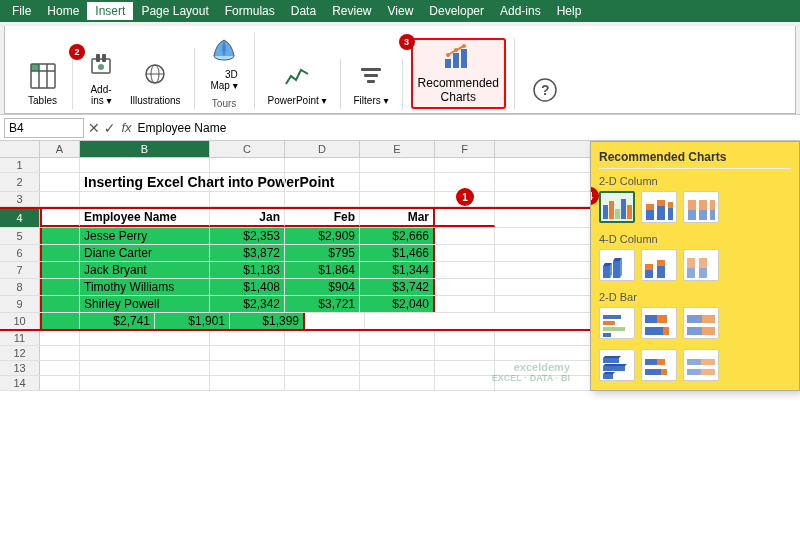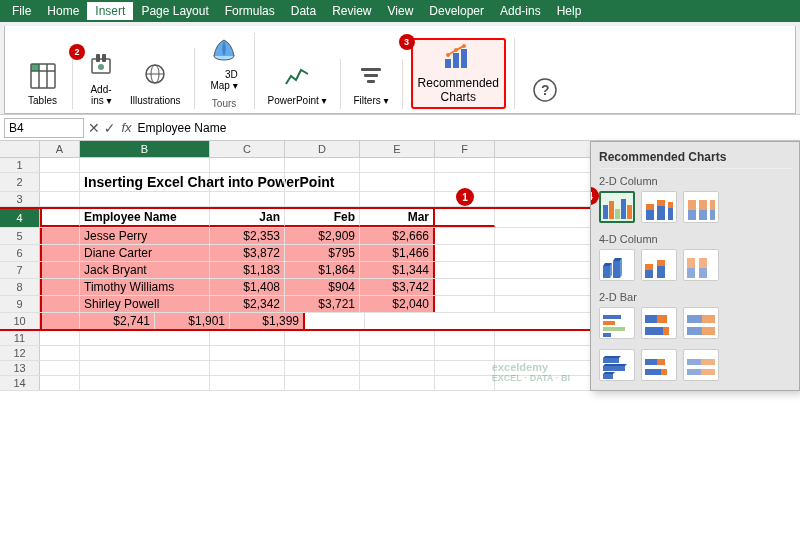--- a/index.html
+++ b/index.html
@@ -32,40 +32,40 @@
     .spreadsheet-wrapper { display: flex; position: relative; }
     .spreadsheet { flex: 1; overflow: hidden; }
     .col-headers { display: flex; background: #f0f0f0; border-bottom: 1px solid #ccc; }
     .row-header-spacer { width: 40px; min-width: 40px; border-right: 1px solid #ccc; }
     .col-header { border-right: 1px solid #ccc; text-align: center; font-size: 11px; color: #555; padding: 2px 0; font-weight: normal; }
     .col-header.selected { background: #217346; color: white; }
     .sheet-row { display: flex; border-bottom: 1px solid #e0e0e0; }
     .row-num { width: 40px; min-width: 40px; background: #f0f0f0; border-right: 1px solid #ccc; text-align: center; font-size: 11px; color: #555; padding: 1px 0; display: flex; align-items: center; justify-content: center; }
     .row-num.selected { background: #217346; color: white; }
     .cell { border-right: 1px solid #e0e0e0; padding: 1px 4px; font-size: 12px; display: flex; align-items: center; overflow: hidden; white-space: nowrap; }
-    .cell.selected-range { background: #fca5a5; }
+    .cell.selected-range { background: #22c55e; }
     .cell.header-cell { font-weight: bold; background: #fff; }
     .cell-right { justify-content: flex-end; }
     .table-header-row .cell { background: #fff; font-weight: bold; border-bottom: 2px solid #c00; }
 
     
     .title-cell { font-size: 14px; font-weight: bold; color: #000; }
 
     
-    .dropdown-panel { position: absolute; right: 0; top: 0; width: 220px; background: #e5e5e5; border: 1px solid #aaa; box-shadow: 3px 3px 8px rgba(0,0,0,0.2); z-index: 100; padding: 8px; }
+    .dropdown-panel { position: absolute; right: 0; top: 0; width: 220px; background: #fde047; border: 1px solid #aaa; box-shadow: 3px 3px 8px rgba(0,0,0,0.2); z-index: 100; padding: 8px; }
     .dropdown-panel-title { font-size: 12px; font-weight: bold; color: #333; margin-bottom: 6px; padding-bottom: 4px; border-bottom: 1px solid #eee; }
     .chart-section { margin-bottom: 10px; }
     .chart-section-label { font-size: 11px; color: #555; margin-bottom: 4px; font-weight: normal; }
     .chart-row { display: flex; align-items: center; gap: 6px; margin-bottom: 4px; }
     .chart-icon { width: 36px; height: 32px; border: 1px solid #ccc; display: flex; align-items: flex-end; justify-content: center; cursor: pointer; background: #fff; border-radius: 2px; }
     .chart-icon.selected { border: 2px solid #217346; background: #e8f5e9; }
     .chart-icon svg { display: block; }
 
     
-    .watermark { position: absolute; bottom: 8px; right: 230px; opacity: 0.3; font-size: 10px; text-align: left; color: #217346; font-weight: bold; }
+    .watermark { position: absolute; bottom: 8px; right: 230px; opacity: 0.3; font-size: 10px; text-align: right; color: #217346; font-weight: bold; }
 
     .col-A { width: 40px; min-width: 40px; }
     .col-B { width: 130px; min-width: 130px; }
     .col-C { width: 75px; min-width: 75px; }
     .col-D { width: 75px; min-width: 75px; }
     .col-E { width: 75px; min-width: 75px; }
     .col-F { width: 60px; min-width: 60px; }
     .rec-charts-btn { display: flex; flex-direction: column; align-items: center; padding: 3px 5px; cursor: pointer; border: 2px solid #ff0000; border-radius: 3px; background: #fff0f0; }
     .rec-charts-btn .icon { font-size: 20px; }
     .rec-charts-btn .label { font-size: 12px; text-align: center; }

